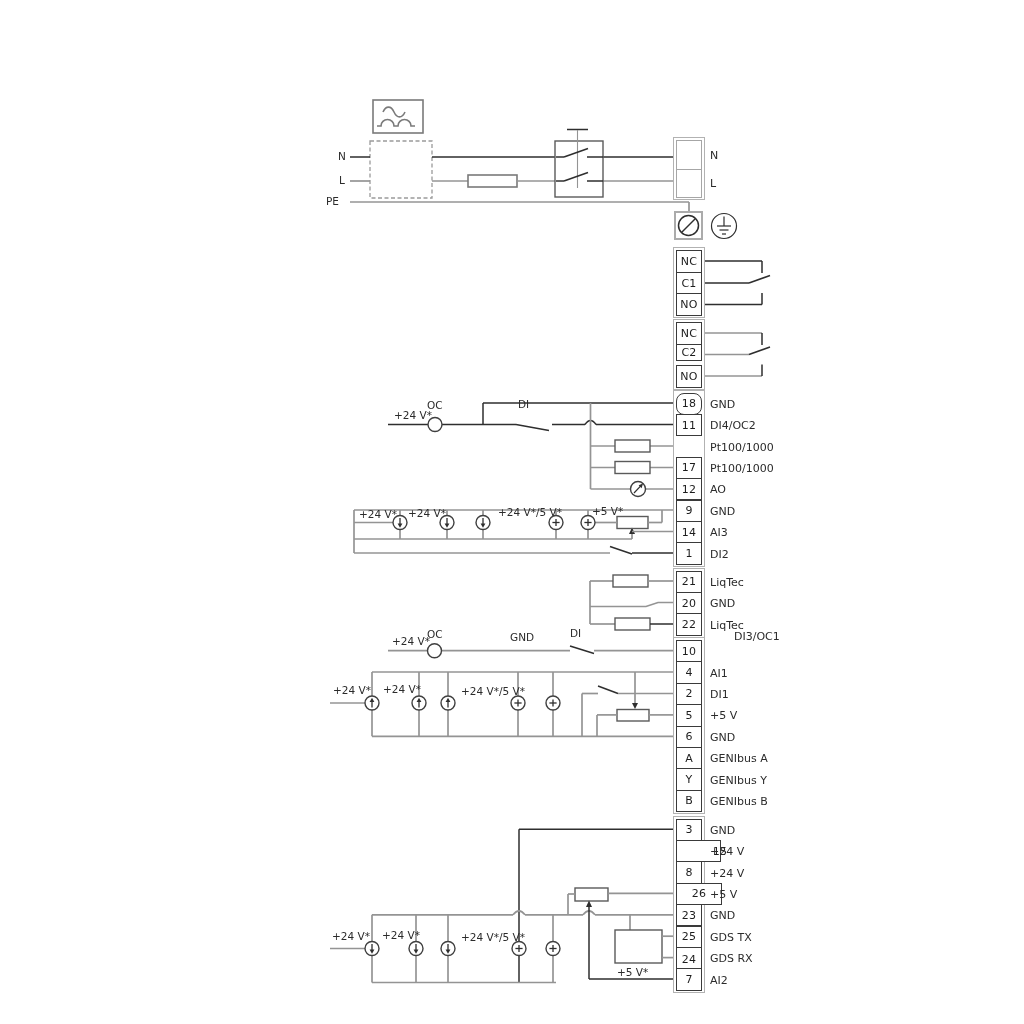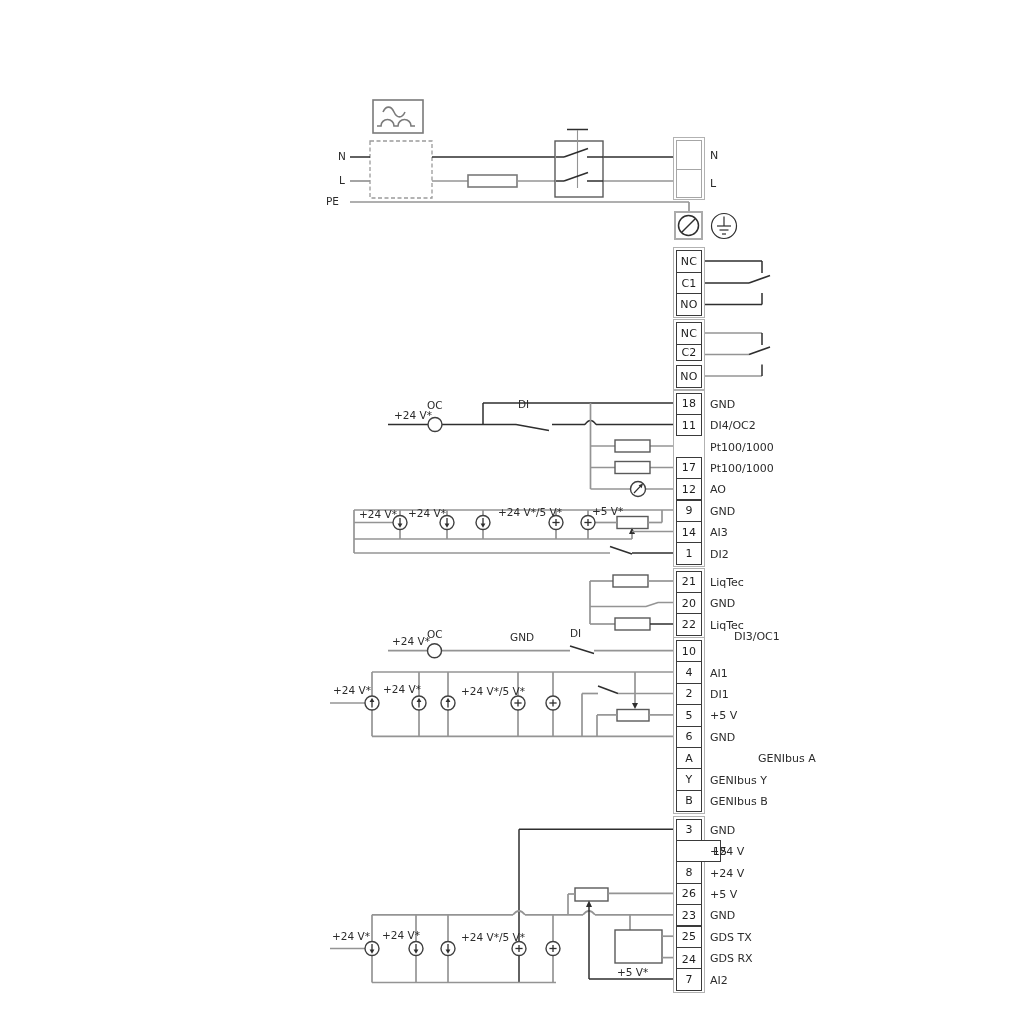--- a/index.html
+++ b/index.html
@@ -302,21 +302,21 @@
     <div class="tlabel" style="left: 710px; top: 183.25px;">L</div>
     <div class="frame" style="left: 673px; top: 247px; width: 32px; height: 71.1px;"></div>
     <div class="cell" style="left: 676px; top: 250px; width: 26px; height: 22.7px;">NC</div>
     <div class="cell" style="left: 676px; top: 271.7px; width: 26px; height: 22.7px;">C1</div>
     <div class="cell" style="left: 676px; top: 293.4px; width: 26px; height: 22.7px;">NO</div>
     <div class="frame" style="left: 673px; top: 319px; width: 32px; height: 71.1px;"></div>
     <div class="cell" style="left: 676px; top: 322px; width: 26px; height: 22.7px;">NC</div>
     <div class="cell" style="left: 676px; top: 343.7px; width: 26px; height: 17px;">C2</div>
     <div class="cell" style="left: 676px; top: 365.4px; width: 26px; height: 22.7px;">NO</div>
     <div class="frame" style="left: 673px; top: 389.5px; width: 32px; height: 177.2px;"></div>
-    <div class="cell" style="left: 676px; top: 392.5px; width: 26px; height: 22.4px;">18</div>
+    <div class="cell" style="left: 676px; top: 392.5px; width: 26px; height: 22.4px; border-radius: 8px;">18</div>
     <div class="tlabel" style="left: 710px; top: 403.7px;">GND</div>
     <div class="cell" style="left: 676px; top: 413.9px; width: 26px; height: 22.4px;">11</div>
     <div class="tlabel" style="left: 710px; top: 425.1px;">DI4/OC2</div>
     <div class="cell" style="left: 676px; top: 435.3px; width: 26px; height: 22.4px; margin-top: 28px;">19</div>
     <div class="tlabel" style="left: 710px; top: 446.5px;">Pt100/1000</div>
     <div class="cell" style="left: 676px; top: 456.7px; width: 26px; height: 22.4px;">17</div>
     <div class="tlabel" style="left: 710px; top: 467.9px;">Pt100/1000</div>
     <div class="cell" style="left: 676px; top: 478.1px; width: 26px; height: 22.4px;">12</div>
     <div class="tlabel" style="left: 710px; top: 489.3px;">AO</div>
     <div class="cell" style="left: 676px; top: 499.5px; width: 26px; height: 22.4px;">9</div>
@@ -337,33 +337,33 @@
     <div class="tlabel" style="left: 710px; top: 636px; margin-left: 24px;">DI3/OC1</div>
     <div class="cell" style="left: 676px; top: 661.4px; width: 26px; height: 22.4px;">4</div>
     <div class="tlabel" style="left: 710px; top: 672.6px;">AI1</div>
     <div class="cell" style="left: 676px; top: 682.8px; width: 26px; height: 22.4px;">2</div>
     <div class="tlabel" style="left: 710px; top: 694px;">DI1</div>
     <div class="cell" style="left: 676px; top: 704.2px; width: 26px; height: 22.4px;">5</div>
     <div class="tlabel" style="left: 710px; top: 715.4px;">+5 V</div>
     <div class="cell" style="left: 676px; top: 725.6px; width: 26px; height: 22.4px;">6</div>
     <div class="tlabel" style="left: 710px; top: 736.8px;">GND</div>
     <div class="cell" style="left: 676px; top: 747px; width: 26px; height: 22.4px;">A</div>
-    <div class="tlabel" style="left: 710px; top: 758.2px; margin-left: 48px;">GENIbus A</div>
+    <div class="tlabel" style="left: 710px; top: 758.2px;">GENIbus A</div>
     <div class="cell" style="left: 676px; top: 768.4px; width: 26px; height: 22.4px;">Y</div>
     <div class="tlabel" style="left: 710px; top: 779.6px;">GENIbus Y</div>
     <div class="cell" style="left: 676px; top: 789.8px; width: 26px; height: 22.4px;">B</div>
     <div class="tlabel" style="left: 710px; top: 801px;">GENIbus B</div>
     <div class="frame" style="left: 673px; top: 815.5px; width: 32px; height: 177.2px;"></div>
     <div class="cell" style="left: 676px; top: 818.5px; width: 26px; height: 22.4px;">3</div>
     <div class="tlabel" style="left: 710px; top: 829.7px;">GND</div>
     <div class="cell" style="left: 676px; top: 839.9px; width: 18px; height: 22.4px; padding-left: 43px;">15</div>
     <div class="tlabel" style="left: 710px; top: 851.1px;">+24 V</div>
     <div class="cell" style="left: 676px; top: 861.3px; width: 26px; height: 22.4px;">8</div>
     <div class="tlabel" style="left: 710px; top: 872.5px;">+24 V</div>
-    <div class="cell" style="left: 676px; top: 882.7px; width: 26px; height: 22.4px;">26</div>
+    <div class="cell" style="left: 676px; top: 882.7px; width: 46px; height: 22.4px;">26</div>
     <div class="tlabel" style="left: 710px; top: 893.9px;">+5 V</div>
     <div class="cell" style="left: 676px; top: 904.1px; width: 26px; height: 22.4px;">23</div>
     <div class="tlabel" style="left: 710px; top: 915.3px;">GND</div>
     <div class="cell" style="left: 676px; top: 925.5px; width: 26px; height: 22.4px;">25</div>
     <div class="tlabel" style="left: 710px; top: 936.7px;">GDS TX</div>
     <div class="cell" style="left: 676px; top: 946.9px; width: 26px; height: 25px;">24</div>
     <div class="tlabel" style="left: 710px; top: 958.1px;">GDS RX</div>
     <div class="cell" style="left: 676px; top: 968.3px; width: 26px; height: 22.4px;">7</div>
     <div class="tlabel" style="left: 710px; top: 979.5px;">AI2</div>
     <div class="wlabel" style="left: 338px; top: 150px;">N</div>

